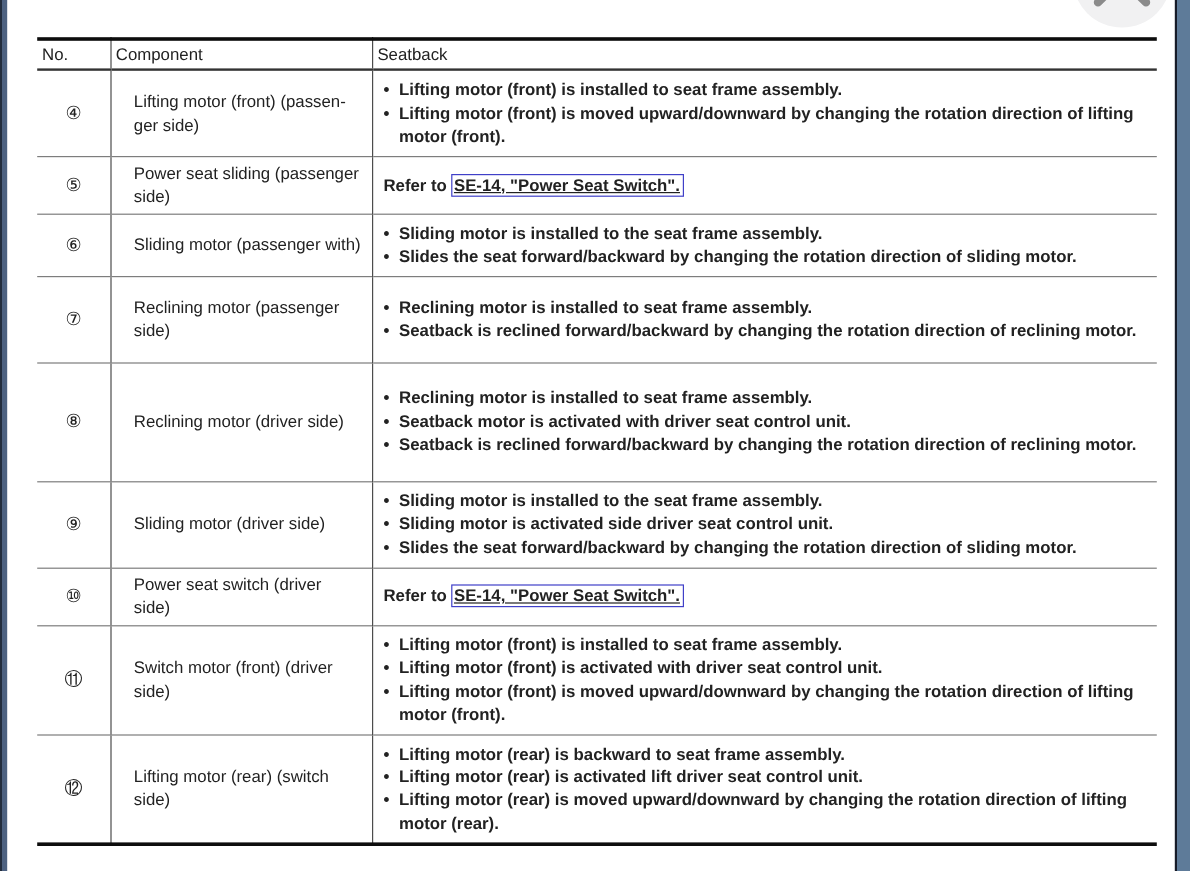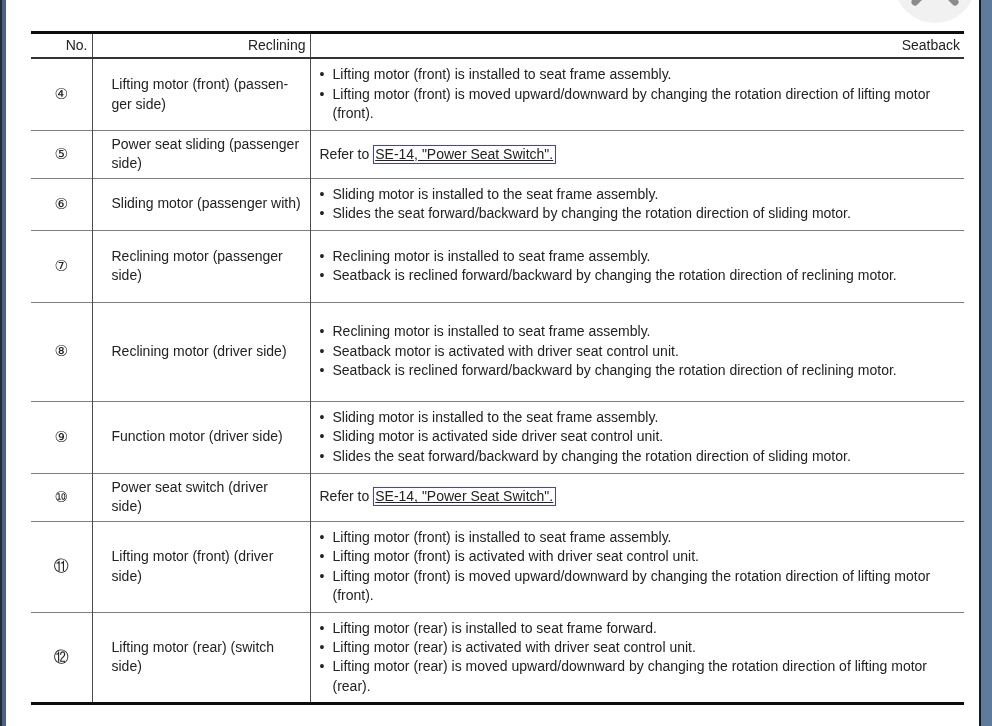--- a/index.html
+++ b/index.html
@@ -48,21 +48,21 @@
     border-top:3px solid var(--table-thick);
     border-bottom:3px solid var(--table-thick);
     font-size:14px;
     line-height:1.39;
   }
   col.c-no{width:61px;}
   col.c-comp{width:218px;}
   col.c-fn{width:654px;}
   thead th{
     font-weight:normal;
-    text-align:right;
+    text-align:left;
     height:25px;
     padding:2px 4px;
     border-bottom:2px solid #333333;
   }
   th:nth-child(1),th:nth-child(2),
   td:nth-child(1),td:nth-child(2){border-right:1px solid var(--col-divider);}
   tbody tr + tr{border-top:1px solid var(--row-divider);}
   tbody td{vertical-align:middle;}
   tbody tr:nth-child(1){height:70px;}
   tbody tr:nth-child(2){height:44px;}
@@ -73,21 +73,21 @@
   tbody tr:nth-child(7){height:44px;}
   tbody tr:nth-child(8){height:91px;}
   tbody tr:nth-child(9){height:91px;}
 
   td.no-cell{
     text-align:center;
     font-family:"DejaVu Sans","Liberation Sans",sans-serif;
     font-size:15px;
   }
   td.comp-cell{padding:4px 8px 4px 19px;}
-  td.fn-cell{padding:6px 8px 6px 9px;}
+  td.fn-cell{padding:6px 8px 6px 9px;font-weight:bold;}
   .fline{padding-left:13px;}
   .fline .bullet{display:inline-block;width:13px;margin-left:-13px;}
   .doclink{
     color:var(--ink);
     text-decoration:underline;
     border:1px solid var(--link-box);
     padding:0 2px 1px 1px;
     cursor:pointer;
   }
 </style>
@@ -105,21 +105,21 @@
 
 <table class="spec">
   <colgroup>
       <col class="c-no">
       <col class="c-comp">
       <col class="c-fn">
     </colgroup>
   <thead>
     <tr>
       <th>No.</th>
-      <th>Reclining</th>
+      <th>Component</th>
       <th>Seatback</th>
     </tr>
   </thead>
   <tbody>
       <tr>
     <td class="no-cell">④</td>
     <td class="comp-cell">Lifting motor (front) (passen­ger side)</td>
     <td class="fn-cell">
           <div class="fline"><span class="bullet">•</span><span>Lifting motor (front) is installed to seat frame assembly.</span></div>
           <div class="fline"><span class="bullet">•</span><span>Lifting motor (front) is moved upward/downward by changing the rotation direction of lift­ing motor (front).</span></div>
@@ -152,46 +152,46 @@
     <td class="no-cell">⑧</td>
     <td class="comp-cell">Reclining motor (driver side)</td>
     <td class="fn-cell">
           <div class="fline"><span class="bullet">•</span><span>Reclining motor is installed to seat frame assembly.</span></div>
           <div class="fline"><span class="bullet">•</span><span>Seatback motor is activated with driver seat control unit.</span></div>
           <div class="fline"><span class="bullet">•</span><span>Seatback is reclined forward/backward by changing the rotation direction of reclining motor.</span></div>
         </td>
   </tr>
       <tr>
     <td class="no-cell">⑨</td>
-    <td class="comp-cell">Function motor (driver side)</td>
+    <td class="comp-cell">Sliding motor (driver side)</td>
     <td class="fn-cell">
           <div class="fline"><span class="bullet">•</span><span>Sliding motor is installed to the seat frame assembly.</span></div>
           <div class="fline"><span class="bullet">•</span><span>Sliding motor is activated side driver seat control unit.</span></div>
           <div class="fline"><span class="bullet">•</span><span>Slides the seat forward/backward by changing the rotation direction of sliding motor.</span></div>
         </td>
   </tr>
       <tr>
     <td class="no-cell">⑩</td>
     <td class="comp-cell">Power seat switch (driver side)</td>
     <td class="fn-cell">
           <div><span>Refer to </span><a class="doclink">SE-14, "Power Seat Switch".</a></div>
         </td>
   </tr>
       <tr>
     <td class="no-cell">⑪</td>
-    <td class="comp-cell">Lifting motor (front) (driver side)</td>
+    <td class="comp-cell">Switch motor (front) (driver side)</td>
     <td class="fn-cell">
           <div class="fline"><span class="bullet">•</span><span>Lifting motor (front) is installed to seat frame assembly.</span></div>
           <div class="fline"><span class="bullet">•</span><span>Lifting motor (front) is activated with driver seat control unit.</span></div>
           <div class="fline"><span class="bullet">•</span><span>Lifting motor (front) is moved upward/downward by changing the rotation direction of lift­ing motor (front).</span></div>
         </td>
   </tr>
       <tr>
     <td class="no-cell">⑫</td>
     <td class="comp-cell">Lifting motor (rear) (switch side)</td>
     <td class="fn-cell">
-          <div class="fline"><span class="bullet">•</span><span>Lifting motor (rear) is installed to seat frame forward.</span></div>
-          <div class="fline"><span class="bullet">•</span><span>Lifting motor (rear) is activated with driver seat control unit.</span></div>
+          <div class="fline"><span class="bullet">•</span><span>Lifting motor (rear) is backward to seat frame assembly.</span></div>
+          <div class="fline"><span class="bullet">•</span><span>Lifting motor (rear) is activated lift driver seat control unit.</span></div>
           <div class="fline"><span class="bullet">•</span><span>Lifting motor (rear) is moved upward/downward by changing the rotation direction of lift­ing motor (rear).</span></div>
         </td>
   </tr>
     </tbody>
 </table>
 
 </body></html>

